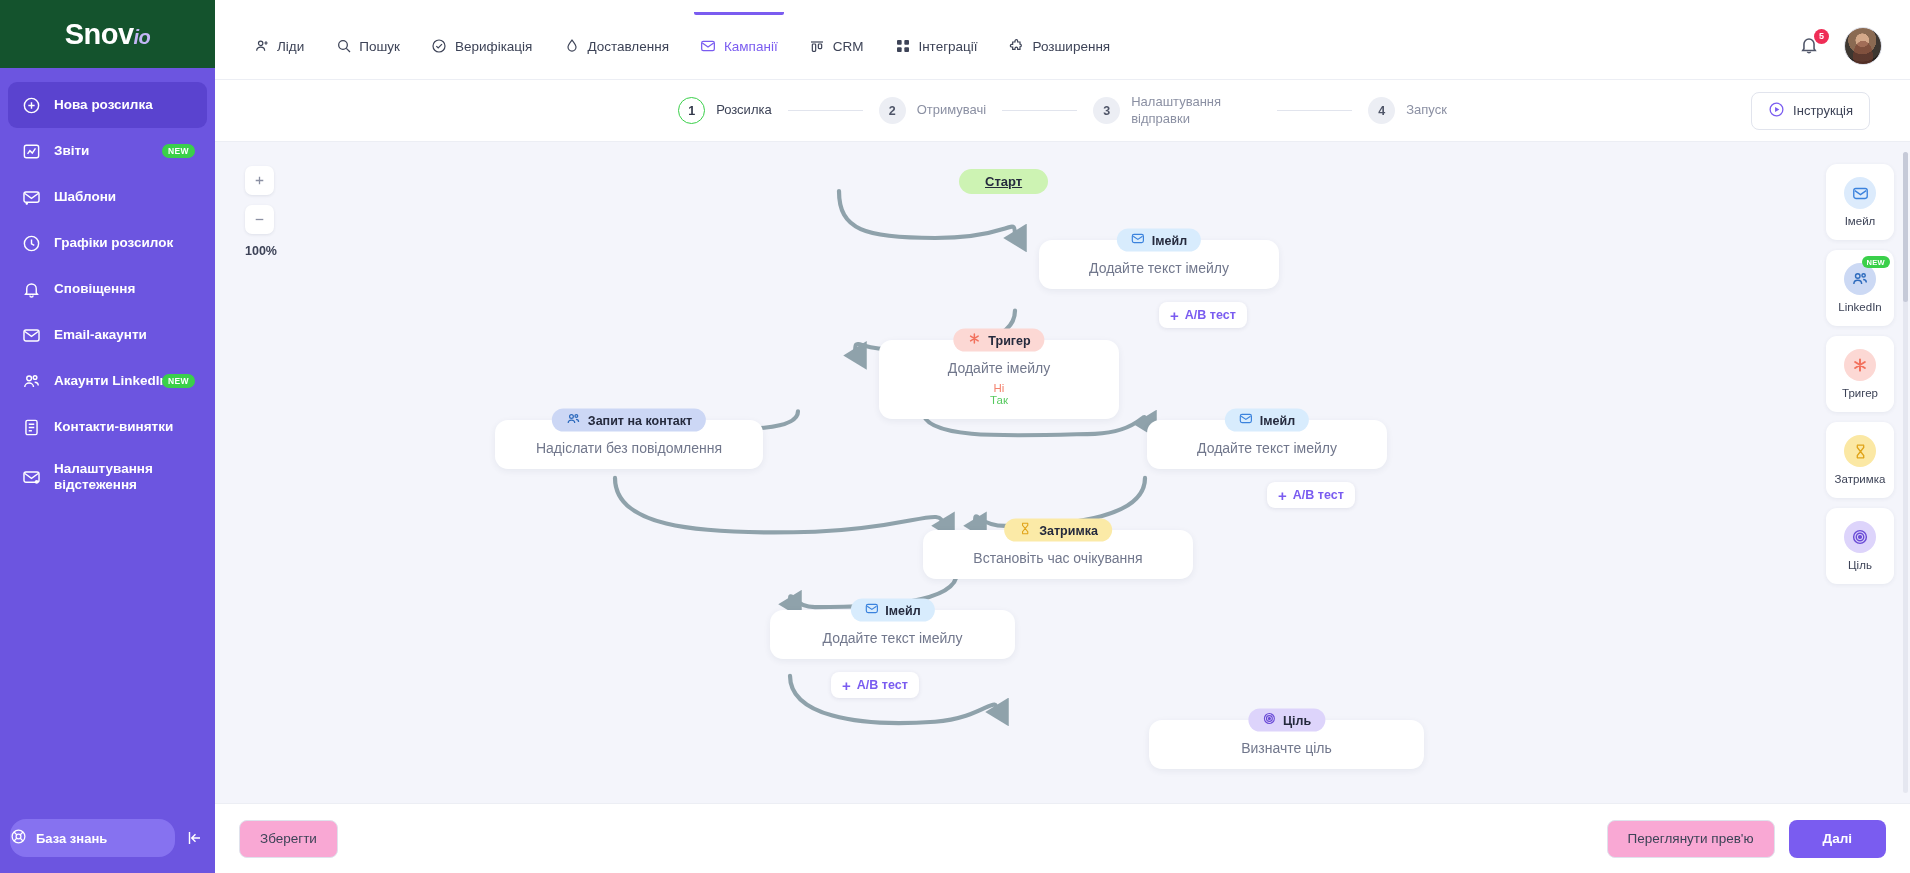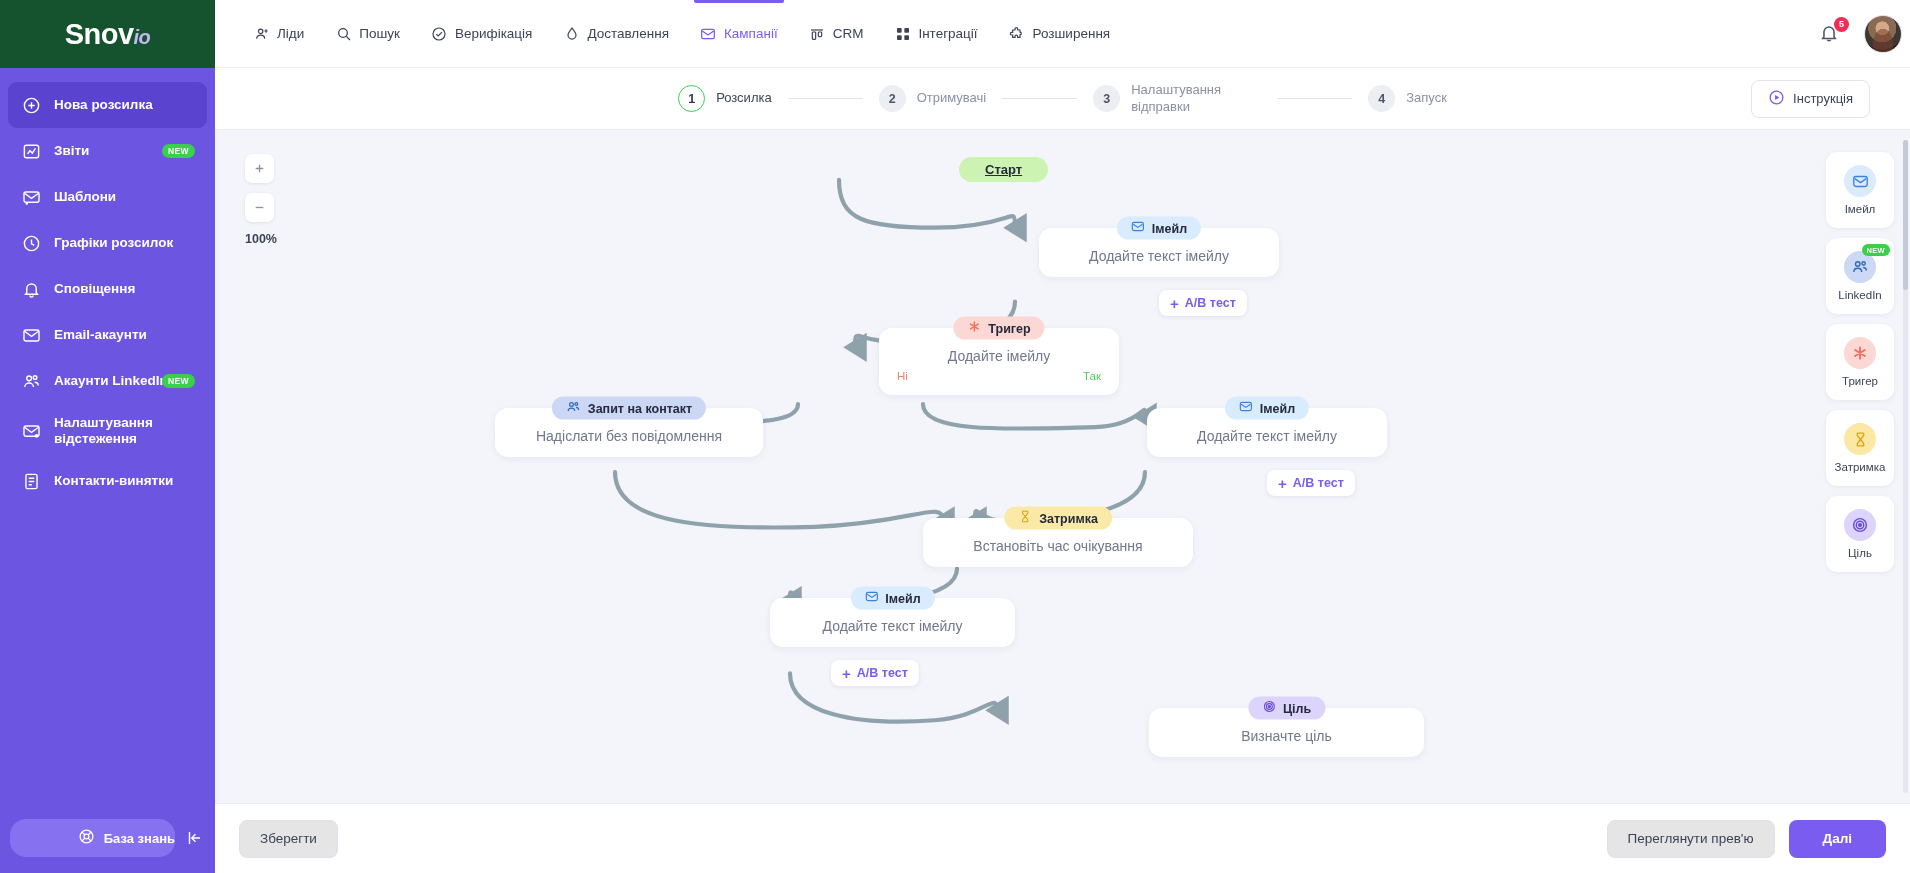--- a/index.html
+++ b/index.html
@@ -39,32 +39,32 @@
   .badge-new {
     background: #3ad04a; color: #fff; font-size: 8.5px; font-weight: bold;
     padding: 2px 6px 2px 6px; border-radius: 8px; letter-spacing: .4px;
     position: absolute; right: 12px;
   }
 
   .kb-wrap { padding: 0 10px 16px 10px; display: flex; align-items: center; gap: 8px; }
   .kb-btn {
     flex: 1 1 auto; background: #8672f0; color: #fff;
     border-radius: 16px; height: 38px;
-    display: flex; align-items: center; justify-content: flex-end; gap: 9px;
+    display: flex; align-items: center; justify-content: flex-start; gap: 9px;
     font-size: 13px; font-weight: bold; cursor: pointer;
   }
   .collapse-btn { width: 22px; height: 22px; display: flex; align-items: center; justify-content: center; cursor: pointer; }
 
   
   .main { flex: 1 1 auto; height: 873px; display: flex; flex-direction: column; background: #ffffff; position: relative; }
 
   .topbar {
     height: 68px; flex: 0 0 68px; background: #fff;
-    display: flex; align-items: center; border-bottom: 1px solid #eceef4;
-    padding: 0 8px 0 26px; position: relative;
+    display: flex; border-bottom: 1px solid #eceef4;
+    padding: 0 28px 0 26px; position: relative; margin-top: 12px;
   }
   .topnav { display: flex; align-items: center; gap: 7px; height: 68px; }
   .topnav-item {
     display: flex; align-items: center; gap: 7px;
     padding: 0 12px; height: 68px; font-size: 13.5px; color: #3d4357;
     cursor: pointer; position: relative;
   }
   .topnav-item.active { color: #7a5cf0; }
   .topnav-item.active::after {
     content: ""; position: absolute; left: 6px; right: 6px; top: 0; height: 3px;
@@ -136,21 +136,21 @@
     background: #fff; border-radius: 13px; box-shadow: 0 2px 7px rgba(45,50,90,.07);
     padding: 20px 18px 13px 18px; text-align: center; position: relative;
   }
   .node-chip {
     position: absolute; left: 50%; transform: translate(-50%, -50%); top: 0;
     display: flex; align-items: center; gap: 7px;
     height: 23px; padding: 0 14px; border-radius: 12px;
     font-size: 12.5px; font-weight: bold; color: #252a3d; white-space: nowrap;
   }
   .node-desc { font-size: 14px; color: #71778c; white-space: nowrap; }
-  .node-branches { display: flex; justify-content: space-between; margin-top: 6px; font-size: 11.5px; }
+  .node-branches { display: flex; justify-content: space-between; margin-top: 6px; font-size: 11.5px; flex-direction: column; }
   .br-no { color: #f4836f; }
   .br-yes { color: #56c95f; }
 
   .chip-email { background: #d8ecfd; }
   .chip-linkedin { background: #ccd7f5; }
   .chip-trigger { background: #fcd8d4; }
   .chip-delay { background: #fbeaa7; }
   .chip-goal { background: #ddd4fb; }
   .chip-start {
     background: #cdf3b3; color: #252a3d; font-size: 13px; font-weight: bold;
@@ -192,21 +192,21 @@
     background: #e5e7f0; border-radius: 3px; z-index: 7;
   }
   .scroll-thumb { position: absolute; top: 0; left: 0; width: 5px; height: 150px; background: #c6cad8; border-radius: 3px; }
 
   
   .footer {
     height: 70px; flex: 0 0 70px; background: #fff; border-top: 1px solid #eceef4;
     display: flex; align-items: center; padding: 0 24px; gap: 14px;
   }
   .btn-outline {
-    border: 1px solid #dfe2ec; background: #e5e5e5; border-radius: 8px;
+    border: 1px solid #dfe2ec; background: #f9a8d4; border-radius: 8px;
     height: 38px; padding: 0 20px; font-size: 13.5px; color: #3d4357; cursor: pointer;
     display: flex; align-items: center; justify-content: center;
   }
   .btn-primary {
     background: #7a5cf0; color: #fff; border: none; border-radius: 8px;
     height: 38px; padding: 0 34px; font-size: 13.5px; font-weight: bold; cursor: pointer;
     display: flex; align-items: center; justify-content: center;
   }
   .footer-right { margin-left: auto; display: flex; gap: 14px; }
 </style>
@@ -291,39 +291,39 @@
               <circle cx="9" cy="8" r="3"></circle>
               <path d="M3.5 19c0-3 2.5-5 5.5-5s5.5 2 5.5 5"></path>
               <circle cx="16.5" cy="7" r="2.3"></circle>
               <path d="M16 13c2.6 0 4.5 1.8 4.5 4.2"></path>
             </svg>
         </span>
         <span class="lbl">Акаунти LinkedIn</span>
         <span class="badge-new">NEW</span>
       </div>
 
+      <div class="nav-item">
+        <span class="ico">
+          <svg width="19" height="19" viewBox="0 0 24 24" fill="none" stroke="#fff" stroke-width="1.8">
+              <rect x="5" y="3" width="14" height="18" rx="2"></rect>
+              <path d="M8.5 8h7M8.5 12h7M8.5 16h4"></path>
+            </svg>
+        </span>
+        <span class="lbl">Контакти-винятки</span>
+      </div>
+
       <div class="nav-item two-line">
         <span class="ico">
           <svg width="19" height="19" viewBox="0 0 24 24" fill="none" stroke="#fff" stroke-width="1.8">
               <rect x="2.5" y="5" width="19" height="13" rx="2.5"></rect>
               <path d="M3.5 7l8.5 6 8.5-6"></path>
               <circle cx="18.5" cy="17.5" r="2.4" fill="#fff" stroke="none"></circle>
             </svg>
         </span>
         <span class="lbl">Налаштування відстеження</span>
-      </div>
-
-      <div class="nav-item">
-        <span class="ico">
-          <svg width="19" height="19" viewBox="0 0 24 24" fill="none" stroke="#fff" stroke-width="1.8">
-              <rect x="5" y="3" width="14" height="18" rx="2"></rect>
-              <path d="M8.5 8h7M8.5 12h7M8.5 16h4"></path>
-            </svg>
-        </span>
-        <span class="lbl">Контакти-винятки</span>
       </div>
 
     </nav>
 
     <div class="kb-wrap">
       <div class="kb-btn">
         <span>
           <svg width="17" height="17" viewBox="0 0 24 24" fill="none" stroke="#fff" stroke-width="1.8">
               <circle cx="12" cy="12" r="9"></circle>
               <circle cx="12" cy="12" r="3.4"></circle>

